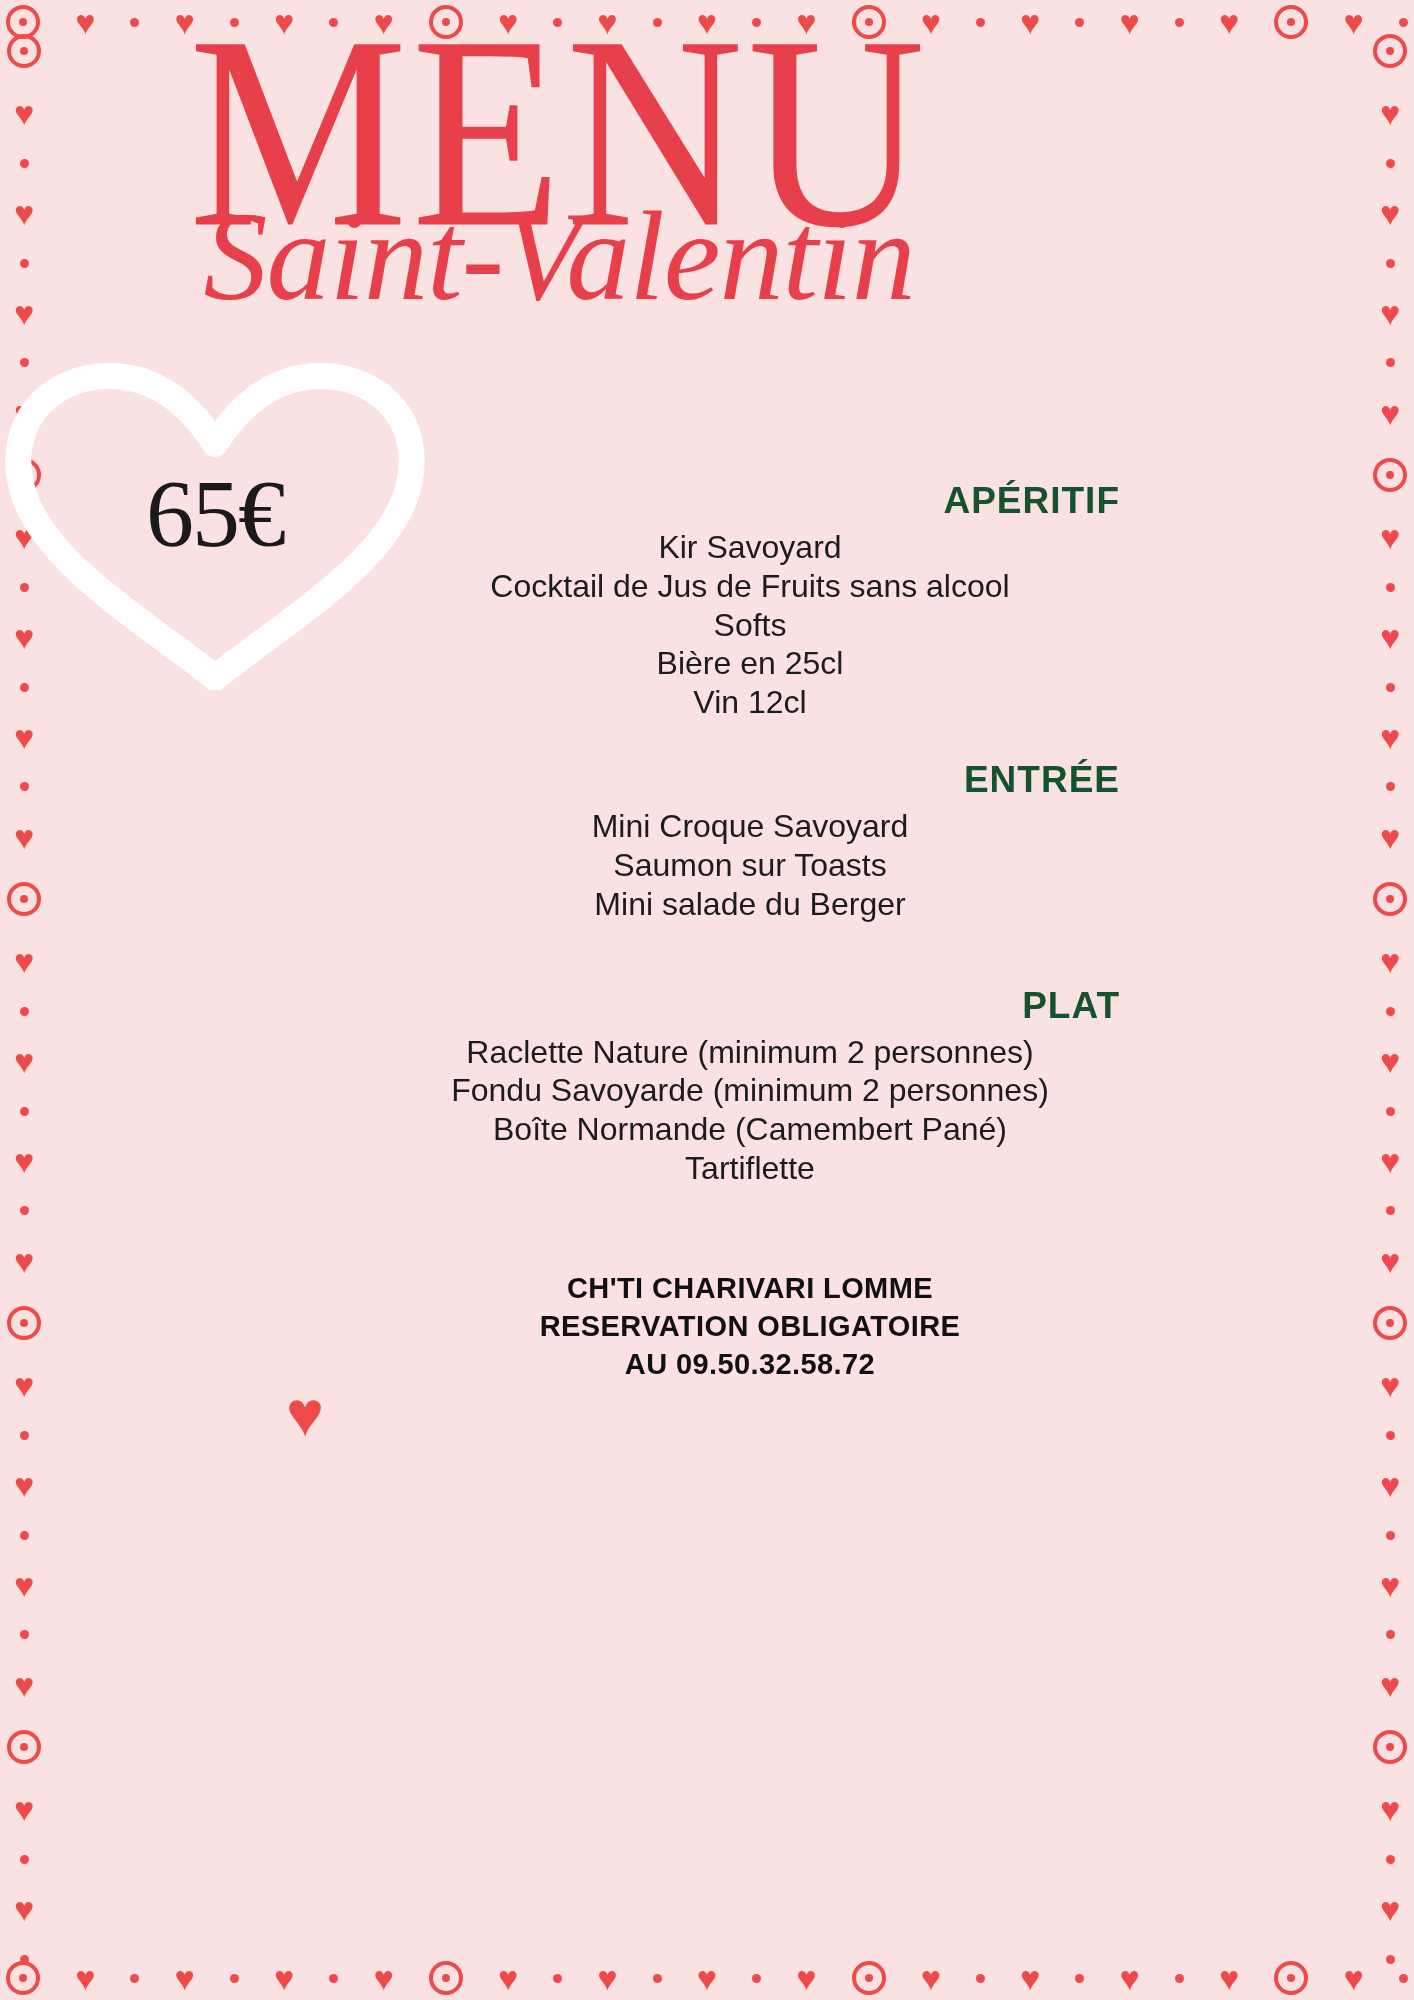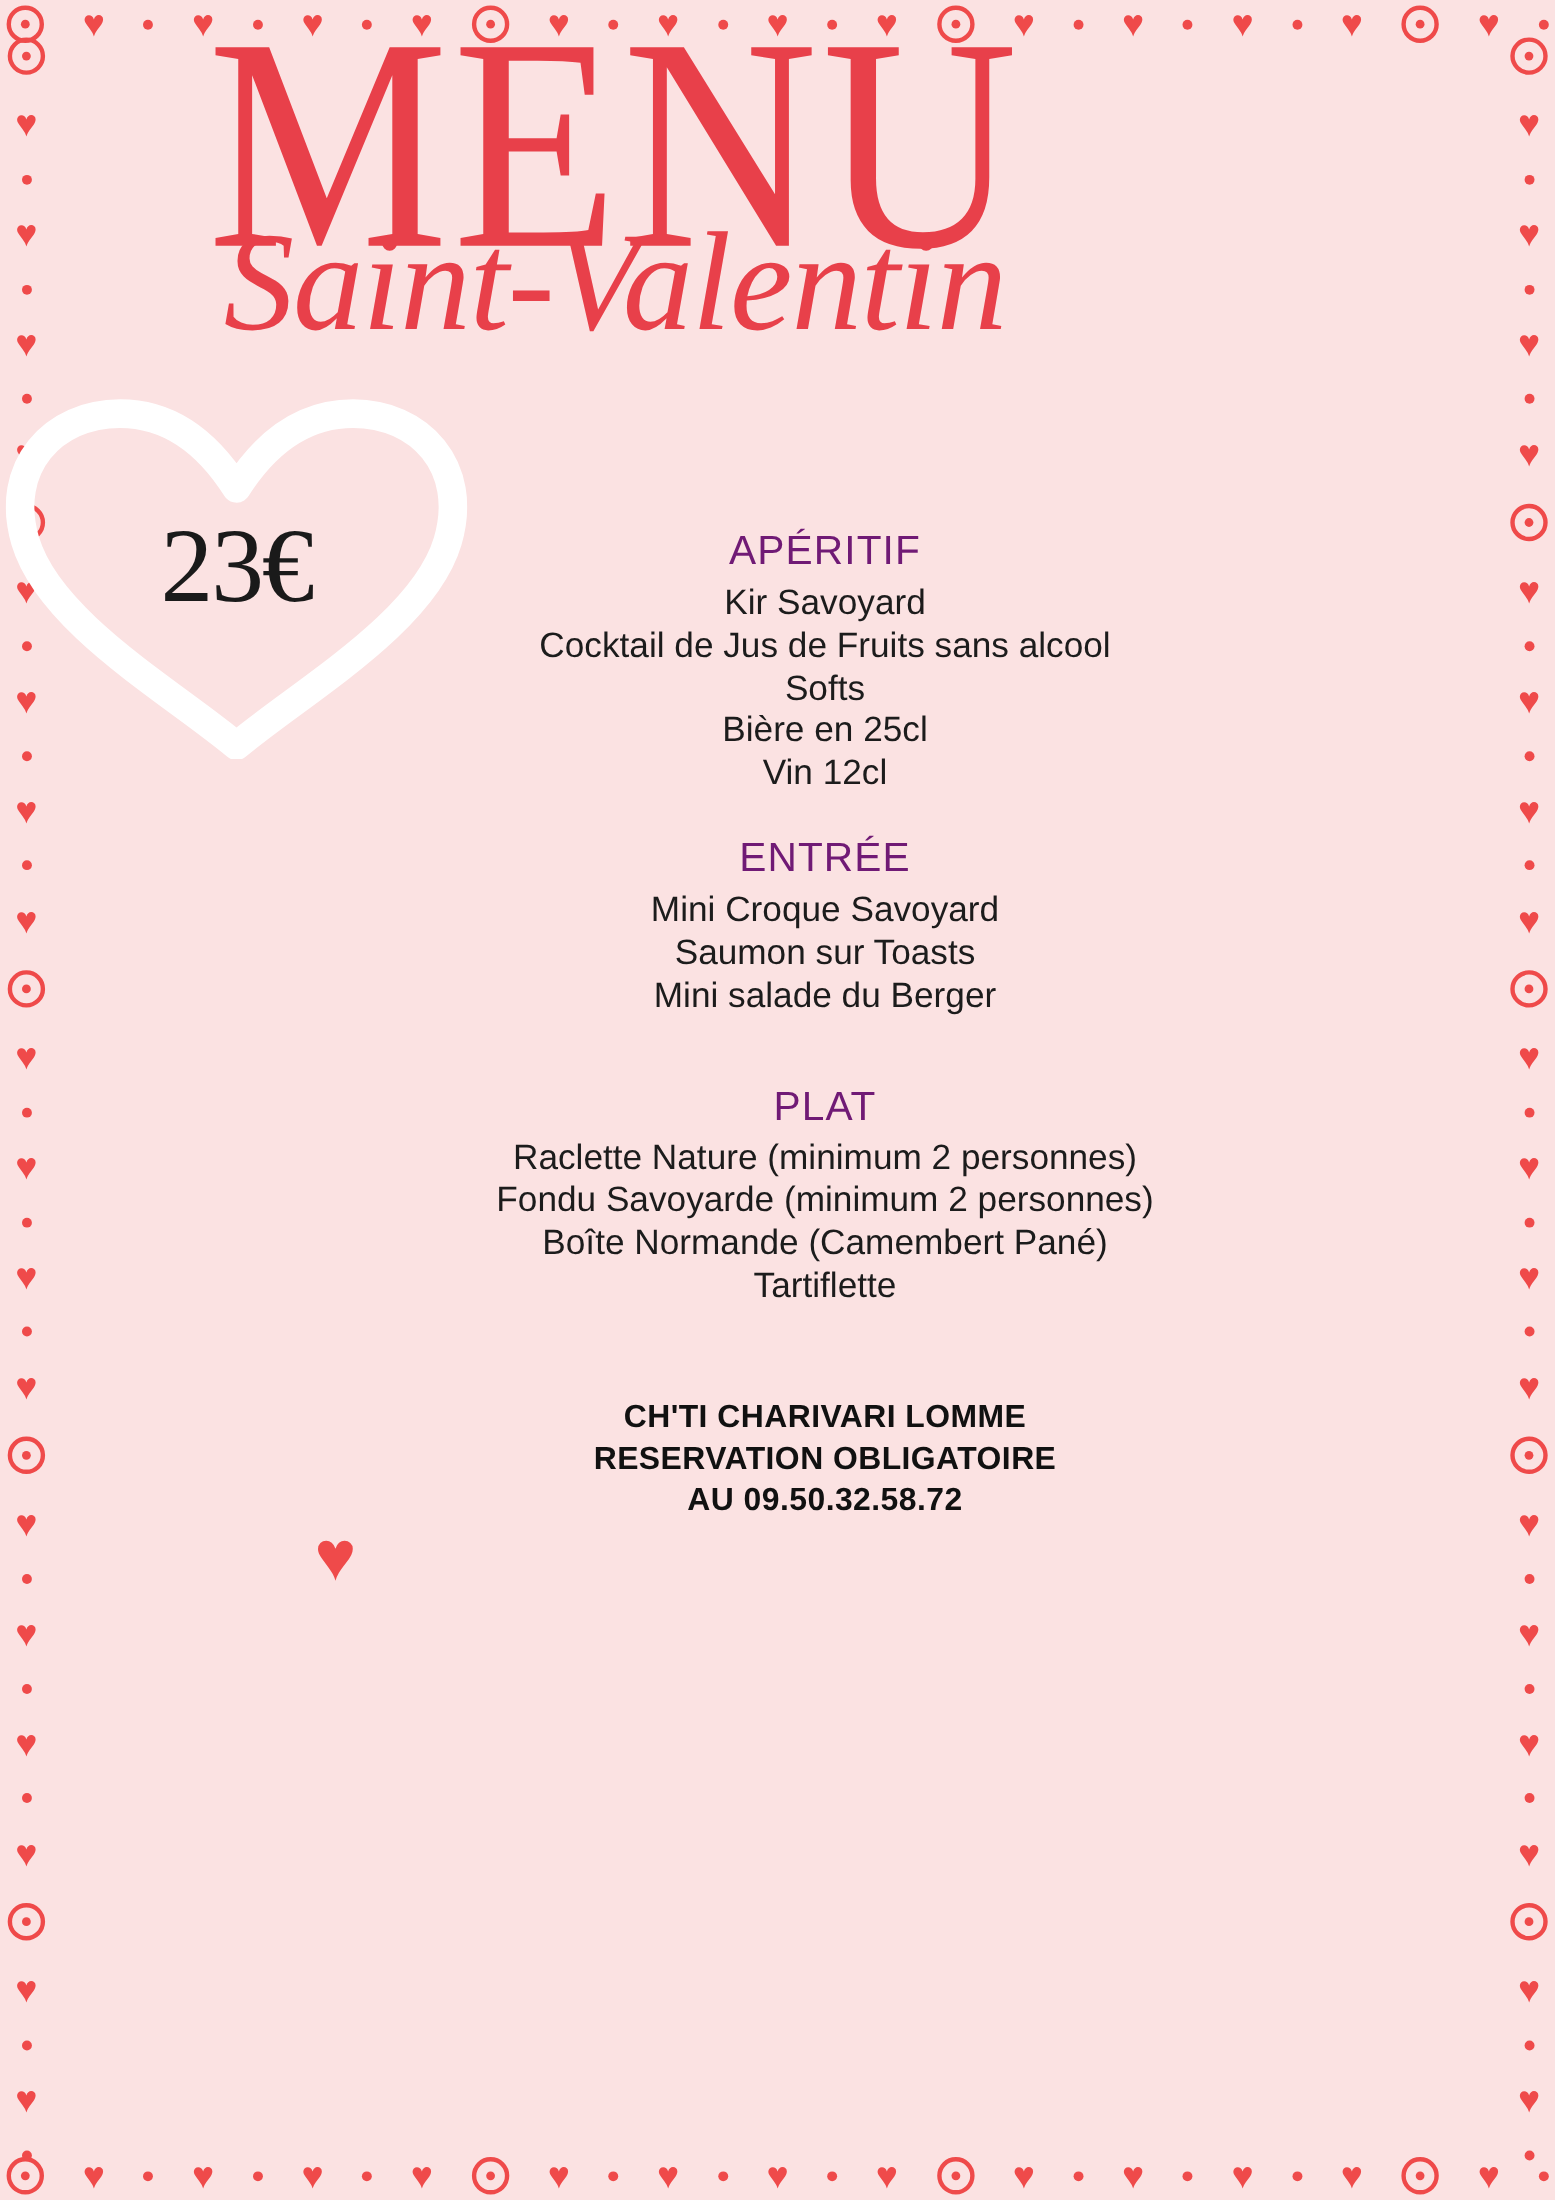--- a/index.html
+++ b/index.html
@@ -145,25 +145,26 @@
   .content {
     position: absolute;
     top: 480px;
     left: 380px;
     width: 740px;
     text-align: center;
     z-index: 3;
   }
   .section { margin-bottom: 10px; }
   .section-title {
-    color: #701a75;
+    color: #14532d;
     font-size: 37px;
-    font-weight: normal;
+    font-weight: bold;
     letter-spacing: 1px;
     margin: 0 0 8px 0;
+    text-align: right;
   }
   .section-items {
     color: #1c1c1c;
     font-size: 32px;
     line-height: 1.12;
   }
   .section-items div { margin: 3px 0; }
 
   .sp-1 { height: 28px; }
   .sp-3 { height: 52px; }
@@ -331,21 +332,21 @@
 
   <div class="title-block">
     <div class="menu-title">MENU</div>
     <div class="subtitle">Saint-Valentin</div>
   </div>
 
   <div class="price-badge">
     <svg width="420" height="330" viewBox="0 0 420 330">
       <path d="M210 318 C 150 268, 40 206, 18 132 C -2 64, 44 16, 104 16 C 152 16, 186 46, 210 84 C 234 46, 268 16, 316 16 C 376 16, 422 64, 402 132 C 380 206, 270 268, 210 318 Z" fill="none" stroke="#ffffff" stroke-width="26" stroke-linejoin="round"></path>
     </svg>
-    <div class="price-text">23€</div>
+    <div class="price-text">65€</div>
   </div>
 
   <div class="content">
 
     <div class="section">
       <div class="section-title">APÉRITIF</div>
       <div class="section-items">
         <div>Kir Savoyard</div>
         <div>Cocktail de Jus de Fruits sans alcool</div>
         <div>Softs</div>

